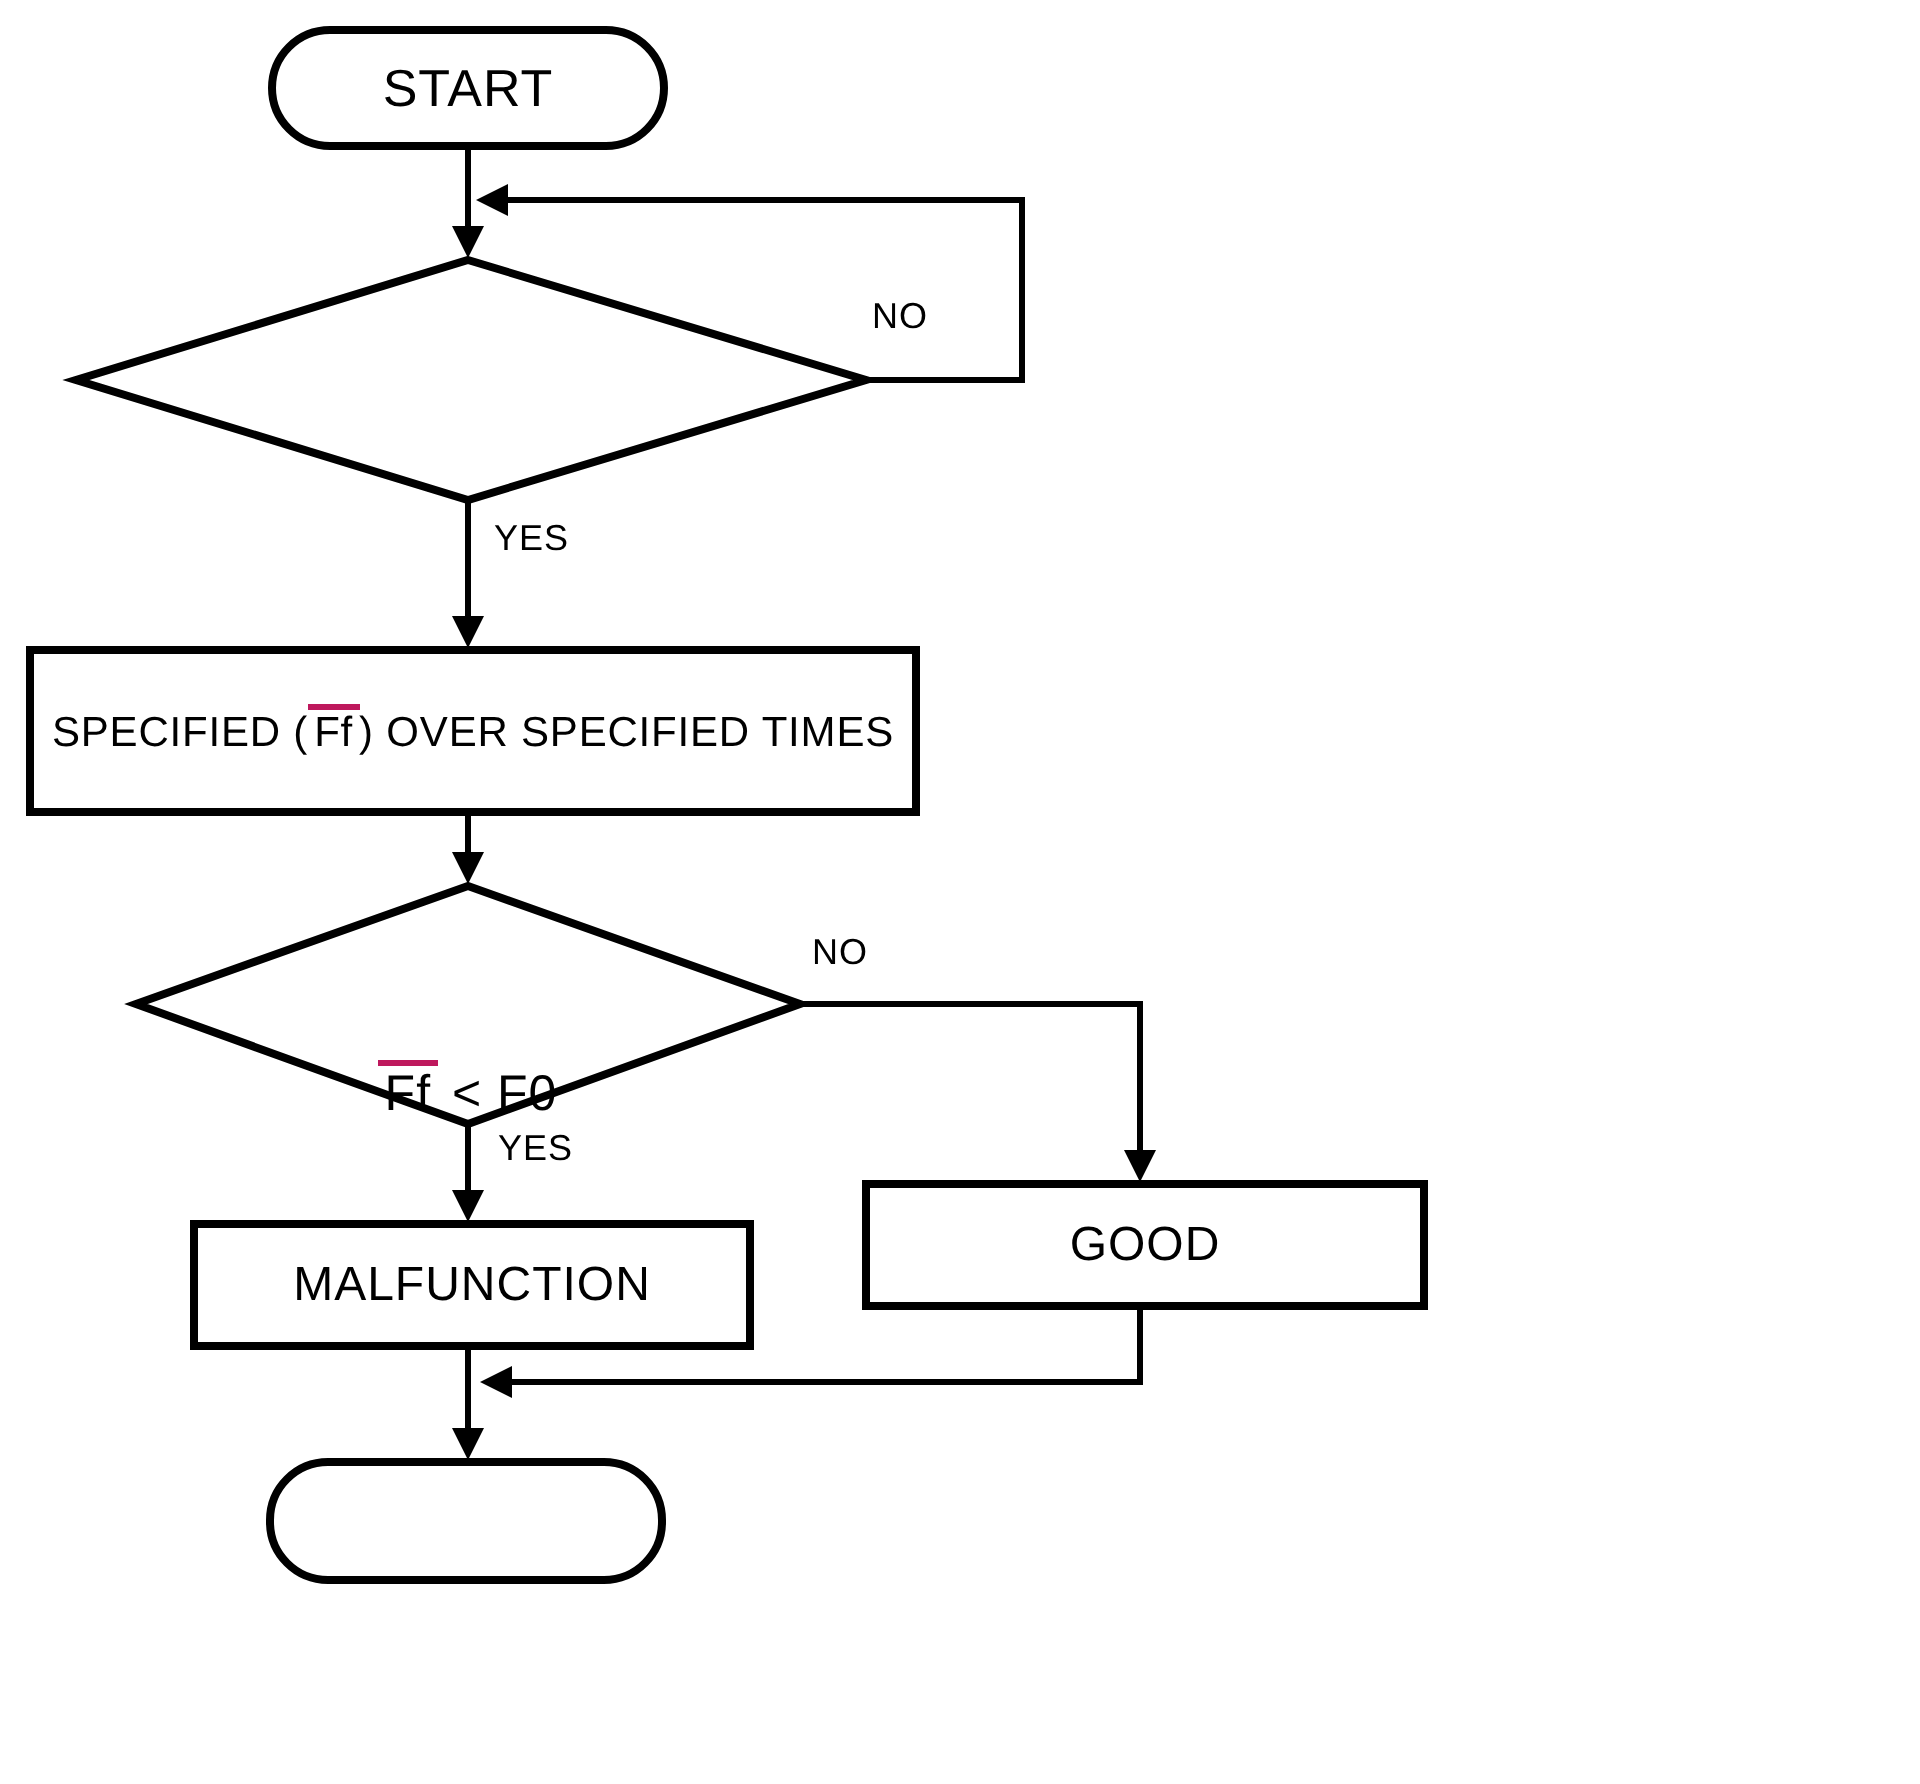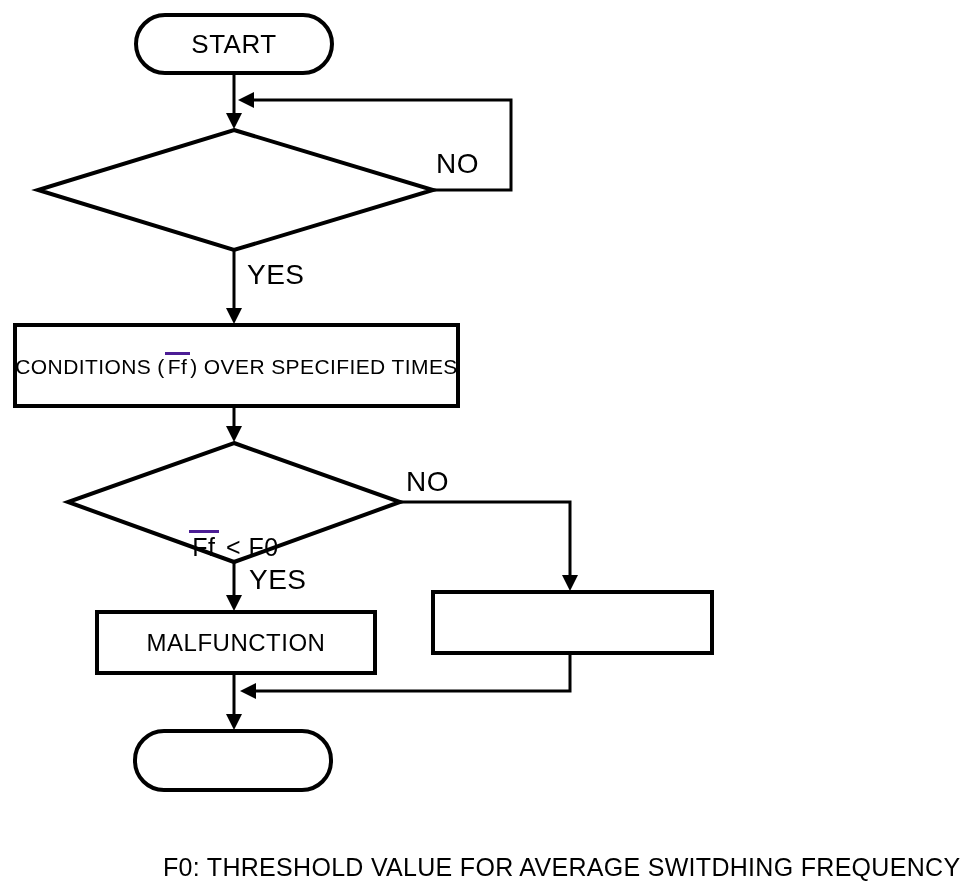--- a/index.html
+++ b/index.html
@@ -41,27 +41,27 @@
     position: absolute;
     display: flex;
     align-items: center;
     justify-content: center;
     text-align: center;
     letter-spacing: 0.5px;
     white-space: nowrap;
   }
   .edge-label {
     position: absolute;
-    font-size: 28px;
+    font-size: 18px;
     letter-spacing: 0.5px;
     white-space: nowrap;
   }
   .ov {
     display: inline-block;
-    border-top: 3px solid #4c1d95;
+    border-top: 3px solid #be185d;
     padding: 1px 3px 0 3px;
     line-height: 1.05;
   }
   #lbl-start       { left: 136px; top: 15px;  width: 196px; height: 58px;  font-size: 26px; }
   #lbl-decision1   { left: 38px;  top: 130px; width: 395px; height: 120px; font-size: 25px; line-height: 30px; }
   #lbl-process1    { left: 15px;  top: 325px; width: 443px; height: 81px;  font-size: 21px; line-height: 26px; letter-spacing: 0.4px; }
   #lbl-decision2   { left: 68px;  top: 443px; width: 332px; height: 119px; font-size: 25px; align-items: flex-end; }
   #lbl-good        { left: 433px; top: 592px; width: 279px; height: 61px;  font-size: 24px; }
   #lbl-malfunction { left: 97px;  top: 612px; width: 278px; height: 61px;  font-size: 24px; }
   #lbl-end         { left: 135px; top: 731px; width: 196px; height: 59px;  font-size: 26px; }
@@ -116,30 +116,30 @@
     <rect class="shape" x="433" y="592" width="279" height="61"></rect>
     <rect class="shape" x="97" y="612" width="278" height="61"></rect>
     <rect class="shape" x="135" y="731" width="196" height="59" rx="29" ry="29"></rect>
   </svg>
 
   <div class="label" id="lbl-start">START</div>
 
 
   <div class="label" id="lbl-process1">
     <div>
-      <div><span>CONDITIONS (</span><span class="ov">Ff</span><span>) OVER SPECIFIED TIMES</span></div>
+      <div><span>SPECIFIED (</span><span class="ov">Ff</span><span>) OVER SPECIFIED TIMES</span></div>
     </div>
   </div>
 
   <div class="label" id="lbl-decision2">
     <div><span class="ov">Ff</span><span> &lt; F0</span></div>
   </div>
 
+  <div class="label" id="lbl-good">GOOD</div>
   <div class="label" id="lbl-malfunction">MALFUNCTION</div>
 
   <div class="edge-label" id="lbl-no1">NO</div>
   <div class="edge-label" id="lbl-yes1">YES</div>
   <div class="edge-label" id="lbl-no2">NO</div>
   <div class="edge-label" id="lbl-yes2">YES</div>
 
-  <div id="lbl-footnote">F0: THRESHOLD VALUE FOR AVERAGE SWITDHING FREQUENCY</div>
 
 </div>
 
 </body></html>

